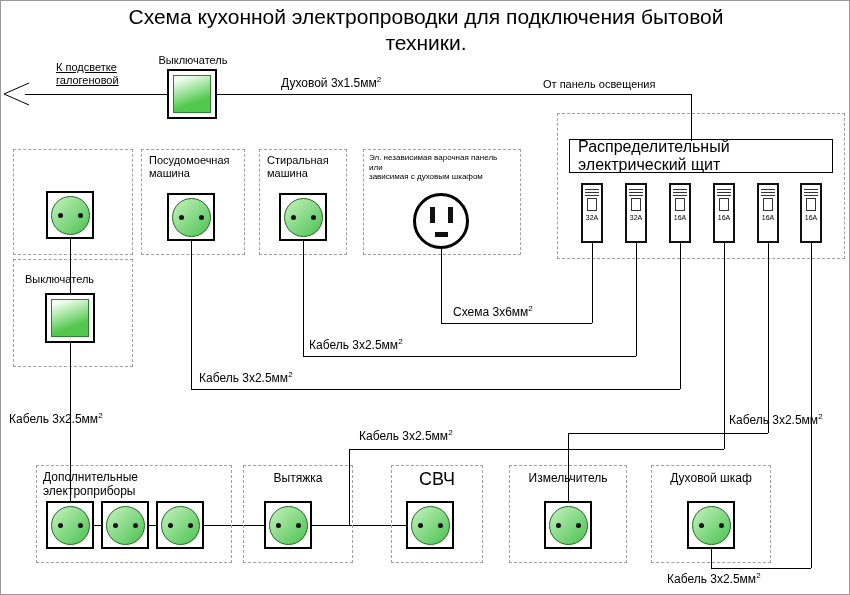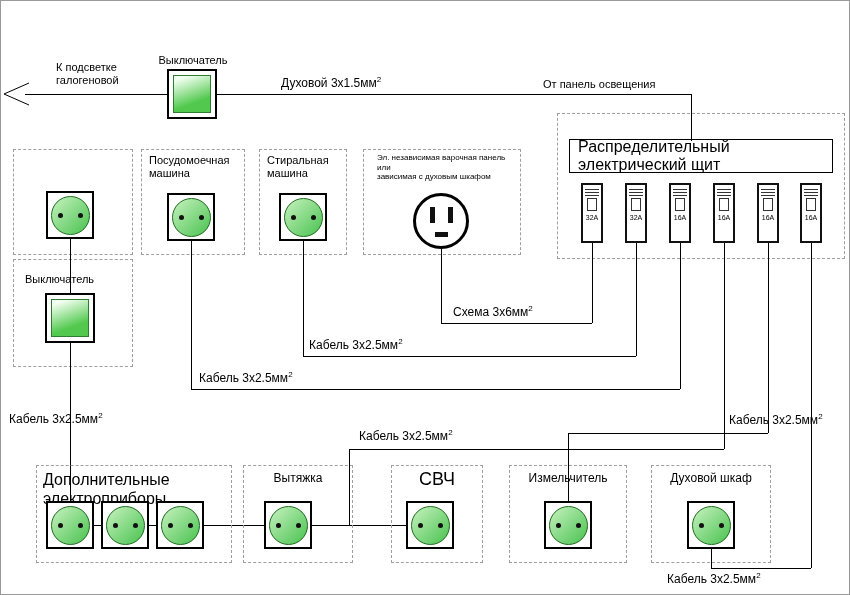--- a/index.html
+++ b/index.html
@@ -32,25 +32,26 @@
   .hob-slot-v{position:absolute;width:5px;height:16px;background:#111;}
   .hob-slot-h{position:absolute;width:13px;height:5px;background:#111;}
   .prewrap{white-space:pre-line;}
   .ctr{text-align:center;}
 </style>
 </head>
 <body>
 
 <div class="stage">
 
+  <div class="title">Схема кухонной электропроводки для подключения бытовой техники.</div>
 
   <svg style="position:absolute;left:0;top:78px;" width="30" height="30">
     <polyline points="28,4 3,15 28,26" fill="none" stroke="#000" stroke-width="1"></polyline>
   </svg>
-  <div class="lbl" style="left:55px;top:60px;width:85px;">К подсветке галогеновой</div>
+  <div class="lbl" style="left:55px;top:60px;width:85px;text-decoration:underline;">К подсветке галогеновой</div>
 
   <div class="hl" style="left:24px;top:93px;width:142px;"></div>
   <div class="hl" style="left:216px;top:93px;width:474px;"></div>
   <div class="vl" style="left:690px;top:93px;height:47px;"></div>
 
   <div class="lbl ctr" style="left:150px;top:53px;width:84px;">Выключатель</div>
   <div class="switch" style="left:166px;top:68px;">
     <div class="switch-key"></div>
   </div>
 
@@ -119,21 +120,21 @@
   <div class="dash" style="left:258px;top:148px;width:88px;height:106px;"></div>
   <div class="lbl" style="left:266px;top:153px;width:75px;">Стиральная машина</div>
   <div class="socket" style="left:278px;top:192px;">
     <div class="socket-face">
       <span class="hole l"></span>
       <span class="hole r"></span>
     </div>
   </div>
 
   <div class="dash" style="left:362px;top:148px;width:158px;height:106px;"></div>
-  <div class="lbl prewrap" style="left:376px;top:152px;width:150px;font-size:8px;">Эл. независимая варочная панель
+  <div class="lbl prewrap" style="left:368px;top:152px;width:150px;font-size:8px;">Эл. независимая варочная панель
 или
 зависимая с духовым шкафом</div>
   <div class="hob-socket">
     <span class="hob-slot-v" style="left:14px;top:11px;"></span>
     <span class="hob-slot-v" style="left:32px;top:11px;"></span>
     <span class="hob-slot-h" style="left:19px;top:36px;"></span>
   </div>
 
   <div class="vl" style="left:440px;top:248px;height:74px;"></div>
   <div class="hl" style="left:440px;top:322px;width:151px;"></div>
@@ -184,21 +185,21 @@
     <span>Кабель 3х2.5мм</span><sup>2</sup>
   </div>
   <div class="cable" style="left:728px;top:411px;">
     <span>Кабель 3х2.5мм</span><sup>2</sup>
   </div>
   <div class="cable" style="left:666px;top:570px;">
     <span>Кабель 3х2.5мм</span><sup>2</sup>
   </div>
 
   <div class="dash" style="left:35px;top:464px;width:196px;height:98px;"></div>
-  <div class="lbl" style="left:42px;top:469px;width:120px;font-size:16px;">Дополнительные электроприборы</div>
+  <div class="lbl" style="left:42px;top:469px;width:120px;font-size:12px;">Дополнительные электроприборы</div>
   <div class="socket" style="left:45px;top:500px;">
     <div class="socket-face">
       <span class="hole l"></span>
       <span class="hole r"></span>
     </div>
   </div>
   <div class="socket" style="left:100px;top:500px;">
     <div class="socket-face">
       <span class="hole l"></span>
       <span class="hole r"></span>

